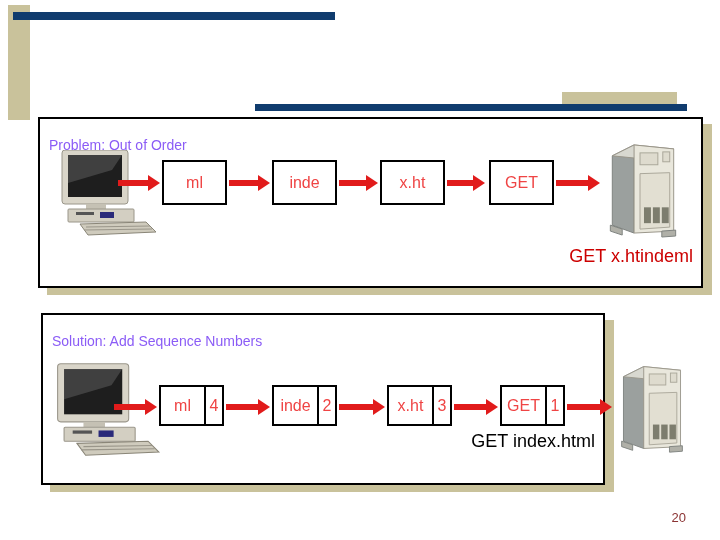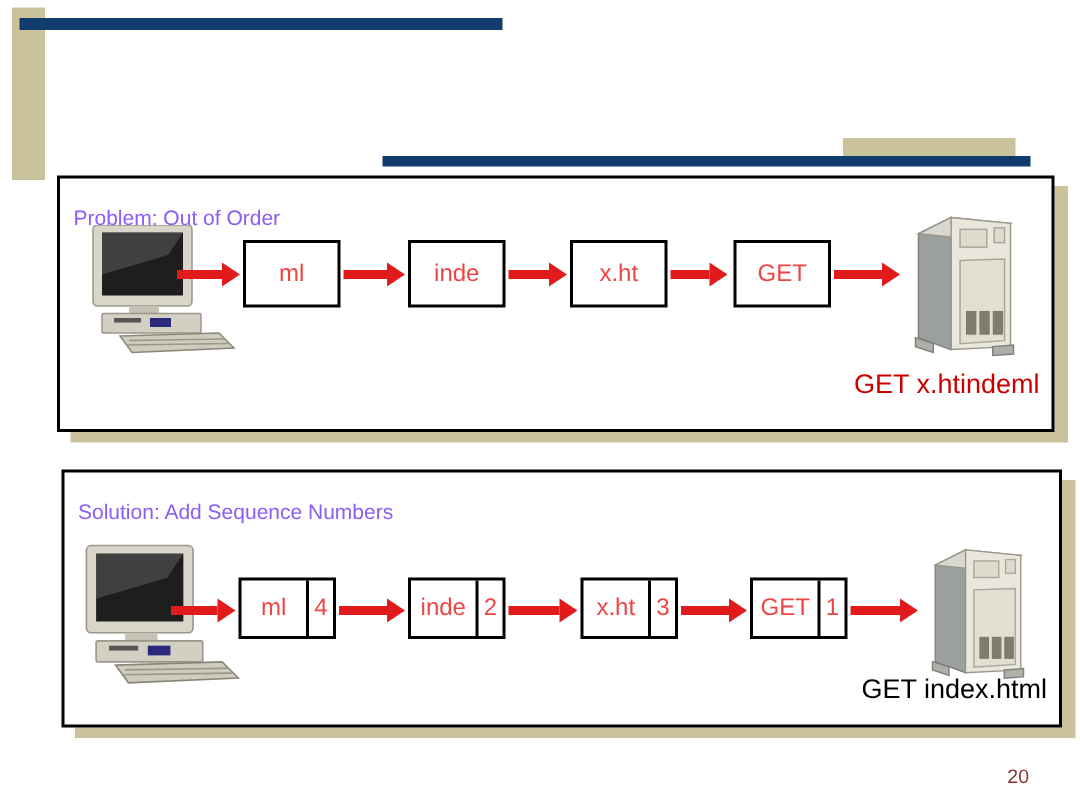--- a/index.html
+++ b/index.html
@@ -25,21 +25,21 @@
   .title{
     position:absolute;left:40px;top:38px;width:620px;
     font-size:30px;line-height:1.15;color:var(--maroon);letter-spacing:0px;
   }
   
   .panel{
     position:absolute;background:#fff;border:2px solid #000;
     box-shadow:9px 7px 0 var(--tan);
   }
   .panel.problem{left:38px;top:117px;width:665px;height:171px;}
-  .panel.solution{left:41px;top:313px;width:667px;height:172px;text-decoration:underline;}
+  .panel.solution{left:41px;top:313px;width:564px;height:172px;text-decoration:underline;}
   .panel-heading{
     position:absolute;left:9px;top:6px;font-size:14px;color:#8b5cf6;margin-top:12px;
   }
   
   .packet{
     position:absolute;width:65px;border:2px solid #000;background:#fff;
     display:flex;align-items:stretch;font-size:16px;color:#ef4444;
   }
   .panel.problem .packet{height:45px;top:41px;}
   .panel.solution .packet{height:41px;top:70px;}
@@ -53,21 +53,21 @@
     border-top:8px solid transparent;border-bottom:8px solid transparent;
   }
   .panel.problem .arrow{top:61px;}
   .panel.solution .arrow{top:89px;}
   
   .client-icon{position:absolute;}
   .server-icon{position:absolute;}
   
   .result{position:absolute;right:8px;font-size:18px;margin-left:40px;}
   .panel.problem .result{top:127px;color:var(--result-red);}
-  .panel.solution .result{top:134px;color:#000;}
+  .panel.solution .result{top:116px;color:#000;}
   
   .page-number{position:absolute;right:34px;top:510px;font-size:13px;color:var(--pagenum);}
 </style>
 </head>
 <body>
 
 <div class="slide">
 
   <div class="tan-bar-left"></div>
   <div class="navy-bar-top"></div>

